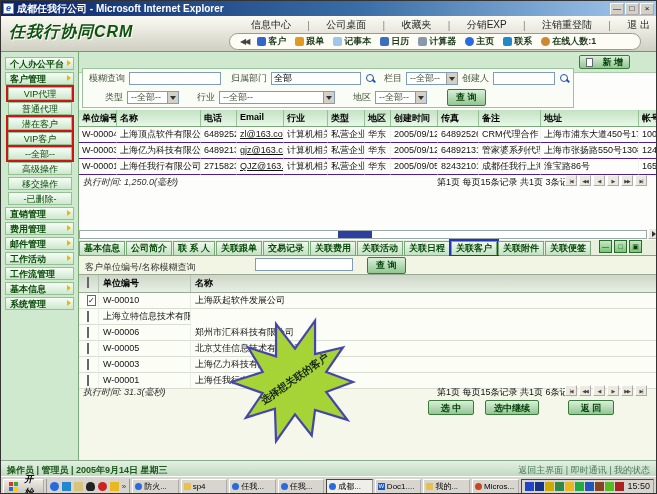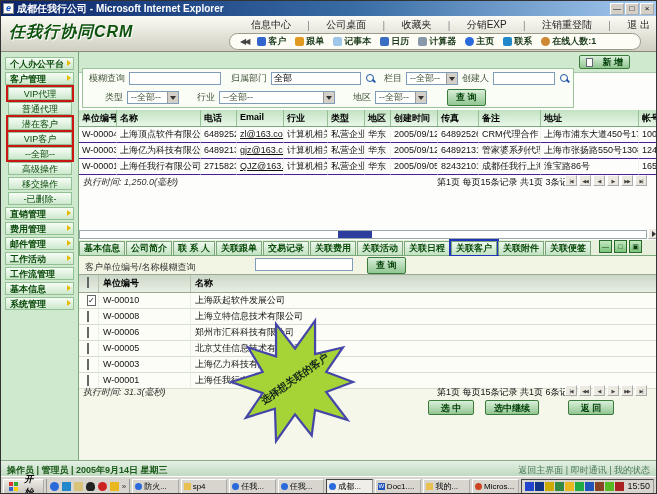--- a/index.html
+++ b/index.html
@@ -352,21 +352,20 @@
           <div>单位编号</div>
           <div>名称</div>
         </div>
         <div class="t2row dr">
           <div><span class="cb">✓</span></div>
           <div>W-00010</div>
             <div>上海跃起软件发展公司</div>
         </div>
         <div class="t2row dr">
           <div><span class="cb"></span></div>
-          <div>W-00008</div>
             <div>上海立特信息技术有限公司</div>
         </div>
         <div class="t2row dr">
           <div><span class="cb"></span></div>
           <div>W-00006</div>
             <div>郑州市汇科科技有限公司</div>
         </div>
         <div class="t2row dr">
           <div><span class="cb"></span></div>
           <div>W-00005</div>

